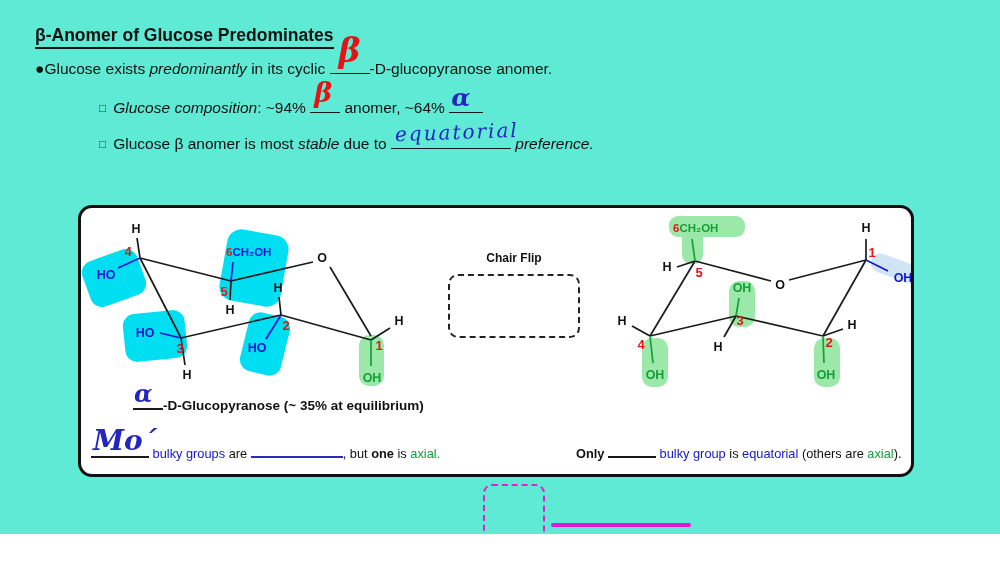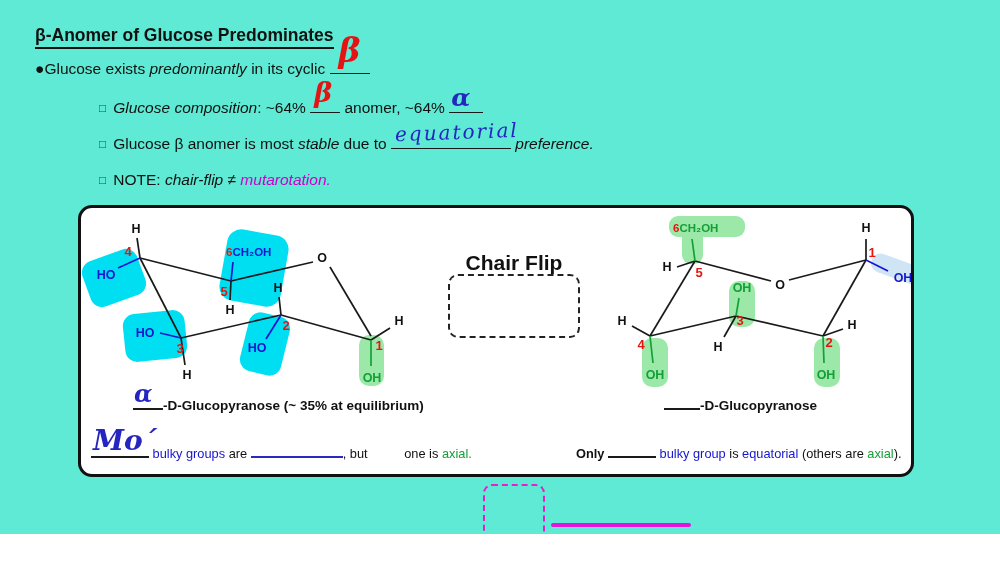--- a/index.html
+++ b/index.html
@@ -25,60 +25,57 @@
   .beta-sm{font-size:27px;top:-28px;left:4px;font-weight:bold;}
   .alpha-sm{font-size:25px;top:-22px;left:2px;font-weight:bold;}
   .eq{font-size:20px;top:-21px;left:4px;letter-spacing:2px;transform:rotate(-2deg);}
   .mo{font-size:28px;top:-25px;left:2px;font-weight:bold;}
   .alpha-lab{font-size:24px;top:-22px;left:1px;font-weight:bold;}
   
   .dbox{left:78px;top:205px;width:830px;height:266px;border:3.5px solid #111;
         border-radius:14px;background:#fff;}
   .dbox .inner{position:absolute;left:0;top:0;width:830px;height:266px;}
   .chairflip{left:367px;top:43px;width:132px;text-align:center;font-weight:bold;
-             font-size:21px;color:#111;}
+             font-size:12px;color:#111;}
   .dashbox{left:367px;top:66px;width:128px;height:60px;border:2px dashed #222;
            border-radius:10px;}
   .slabel{font-size:13.5px;font-weight:bold;white-space:nowrap;}
   .scap{font-size:12.8px;white-space:nowrap;}
   .lab-blank{display:inline-block;border-bottom:2px solid #1a1a1a;height:4px;position:relative;}
   .lw30{width:30px;} .lw36{width:36px;} .lw58{width:58px;} .lw48{width:48px;}
   .blue-blank{display:inline-block;border-bottom:2px solid #2a2ac0;height:4px;width:92px;}
   .btxt{color:#1616d1;margin-top:44px;}
   .gtxt{color:#13a038;}
-  .bold{font-weight:normal;margin-left:33px;}
+  .bold{font-weight:bold;}
   .onlytxt{font-weight:bold;}
   
   .mbox{left:483px;top:484px;width:58px;height:64px;border:2.5px dashed #e620c8;border-radius:9px;}
   .mline{left:551px;top:523px;width:140px;height:4px;background:#e414dc;border-radius:2px;}
   .bbar{left:84px;top:553px;width:831px;height:9px;background:#1370b8;border-radius:8px 8px 0 0;}
   svg text{font-family:"Liberation Sans",sans-serif;font-weight:bold;}
 </style>
 </head>
 <body>
 
 <div class="page">
 
   <div class="abs title">β-Anomer of Glucose Predominates</div>
 
   <div class="abs bline l1">
-    <span>●</span><span>Glucose exists </span><span class="it">predominantly</span><span> in its cyclic </span><span class="blank w40"><span class="hw hw-red beta-big">β</span></span>
+    <span>●</span><span>Glucose exists </span><span class="it">predominantly</span><span> in its cyclic </span><span class="blank w40"><span class="hw hw-red beta-big">β</span></span><span>-D-glucopyranose anomer.</span>
   </div>
 
   <div class="abs bline l2">
-    <span class="sq">□</span><span class="it">Glucose composition</span><span>: ~64% </span><span class="blank w30"><span class="hw hw-red beta-sm">β</span></span><span> anomer, ~64% </span><span class="blank w34"><span class="hw hw-blue alpha-sm">α</span></span>
+    <span class="sq">□</span><span class="it">Glucose composition</span><span>: ~94% </span><span class="blank w30"><span class="hw hw-red beta-sm">β</span></span><span> anomer, ~64% </span><span class="blank w34"><span class="hw hw-blue alpha-sm">α</span></span>
   </div>
 
   <div class="abs bline l3">
     <span class="sq">□</span><span>Glucose β anomer is most </span><span class="it">stable</span><span> due to </span><span class="blank w120"><span class="hw hw-blue eq">equatorial</span></span><span class="it"> preference.</span>
   </div>
 
-  <div class="abs bline l4">
-    <span class="sq">□</span><span>NOTE: </span><span class="it">chair-flip</span><span> ≠ </span><span class="mag">mutarotation.</span>
-  </div>
 
   <div class="abs dbox">
     <div class="inner">
 
       <svg width="830" height="188" viewBox="0 0 830 188">
 
         <g>
           <rect x="4" y="46" width="58" height="48" rx="12" fill="#00dff2" transform="rotate(-20 33 70)"></rect>
           <rect x="142" y="24" width="62" height="72" rx="14" fill="#00dff2" transform="rotate(10 173 60)"></rect>
           <rect x="43" y="104" width="62" height="48" rx="12" fill="#00dff2" transform="rotate(-6 74 128)"></rect>
@@ -188,23 +185,20 @@
       <div class="abs dashbox"></div>
 
       <div class="abs slabel" style="left:52px;top:190px;">
         <span class="lab-blank lw30"><span class="hw hw-blue alpha-lab">α</span></span><span>-D-Glucopyranose (~ 35% at equilibrium)</span>
       </div>
 
       <div class="abs scap" style="left:10px;top:238px;">
         <span class="lab-blank lw58"><span class="hw hw-blue mo">Mo´</span></span><span> </span><span class="btxt">bulky groups</span><span> are </span><span class="blue-blank"></span><span>, but </span><span class="bold">one</span><span> is </span><span class="gtxt">axial.</span>
       </div>
 
-      <div class="abs slabel" style="left:583px;top:190px;">
-        <span class="lab-blank lw36"></span><span>-D-Glucopyranose</span>
-      </div>
 
       <div class="abs scap" style="left:495px;top:238px;">
         <span class="onlytxt">Only</span><span> </span><span class="lab-blank lw48"></span><span> </span><span class="btxt">bulky group</span><span> is </span><span class="btxt">equatorial</span><span> (others are </span><span class="gtxt">axial</span><span>).</span>
       </div>
 
     </div>
   </div>
 
   <div class="abs mbox"></div>
   <div class="abs mline"></div>

